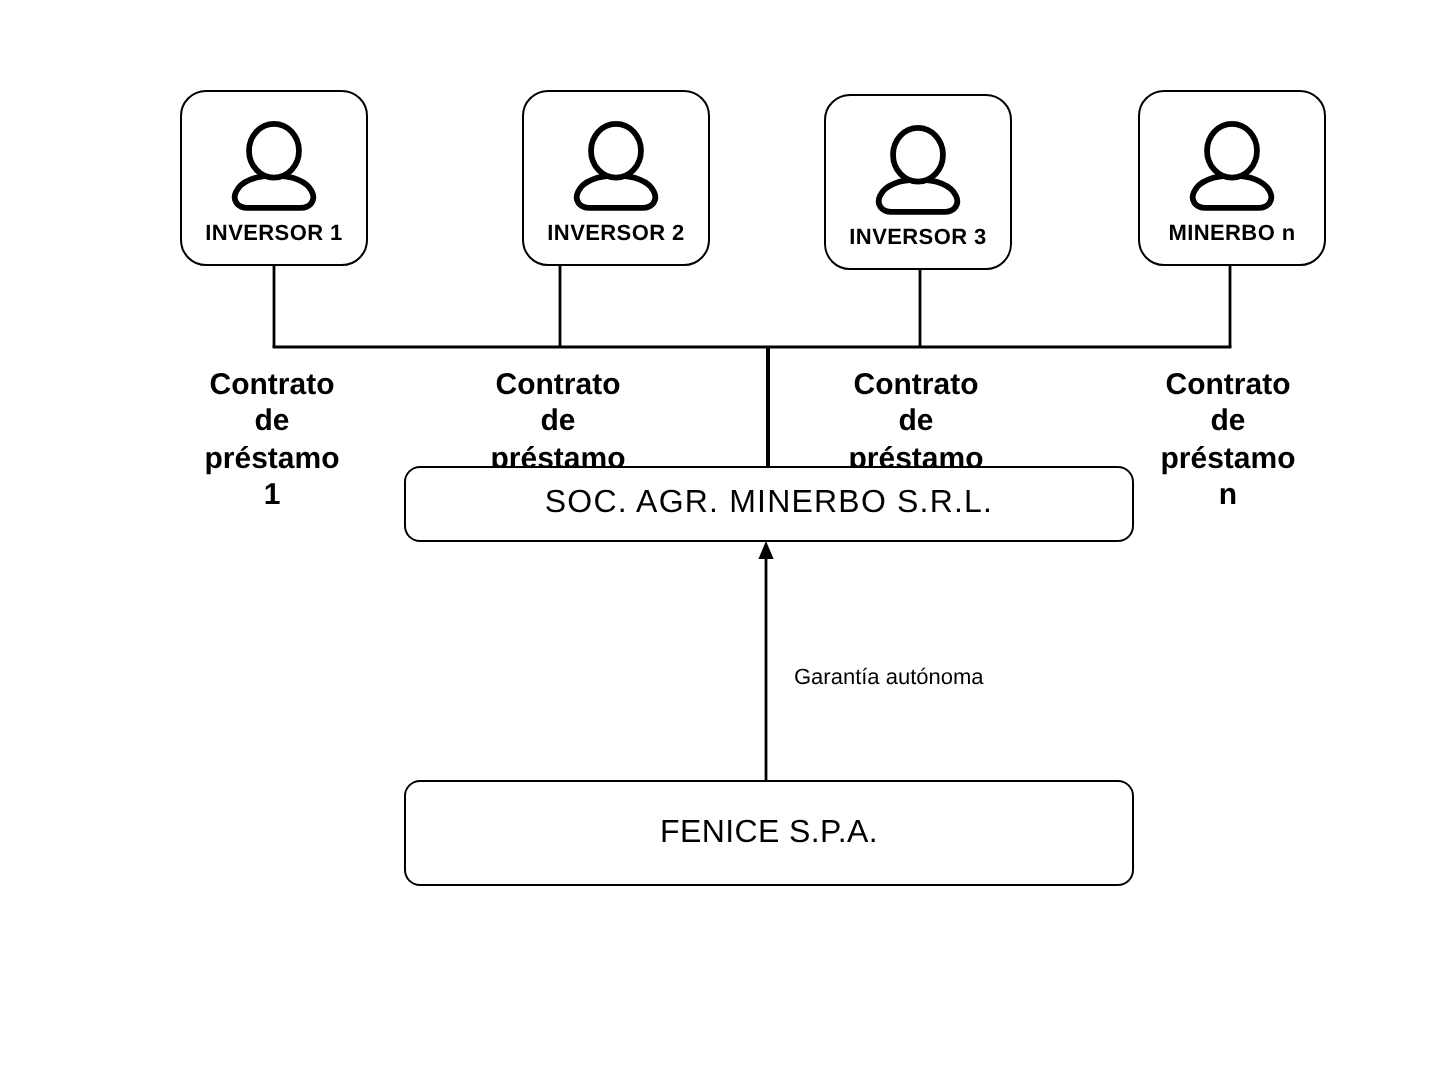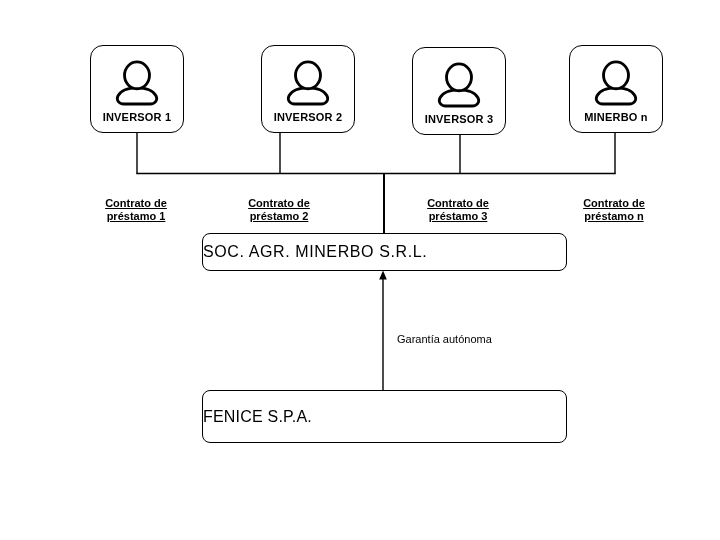--- a/index.html
+++ b/index.html
@@ -39,43 +39,43 @@
   .person { display: block; margin-bottom: 3px; }
   .inv-label {
     font-size: 11px;
     font-weight: 600;
     letter-spacing: 0.2px;
     line-height: 13px;
     white-space: nowrap;
   }
   .contract-label {
     position: absolute;
-    top: 197px;
+    top: 184px;
     width: 76px;
-    font-size: 11px;
+    font-size: 15px;
     font-weight: 600;
     line-height: 1.22;
     text-align: center;
     white-space: pre-line;
-    text-decoration: underline;
   }
   .cl-1 { left: 98px; }
   .cl-2 { left: 241px; }
   .cl-3 { left: 420px; }
   .cl-4 { left: 576px; }
   .entity-box {
     position: absolute;
     left: 202px;
     width: 365px;
     box-sizing: border-box;
     border: 1.4px solid #000000;
     border-radius: 8px;
     background: #ffffff;
     display: flex;
     align-items: center;
+    justify-content: center;
     font-size: 16px;
     white-space: nowrap;
   }
   .company-box { top: 233px; height: 38px; letter-spacing: 0.6px; }
   .guarantor-box { top: 390px; height: 53px; letter-spacing: 0.2px; }
   .guarantee-label {
     position: absolute;
     left: 397px;
     top: 333px;
     font-size: 11px;

